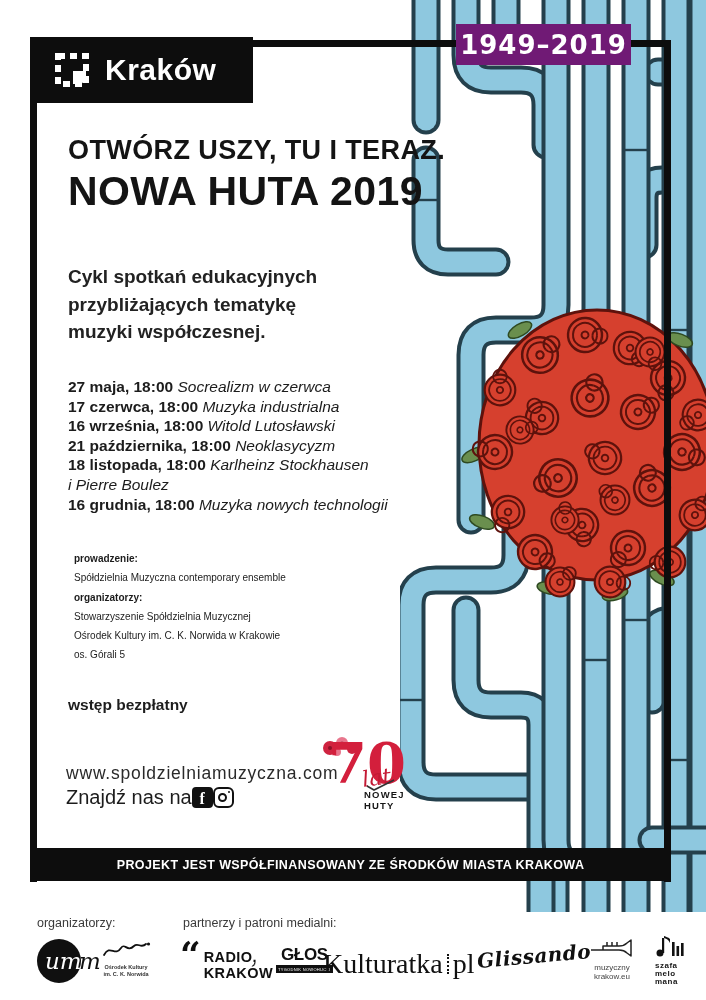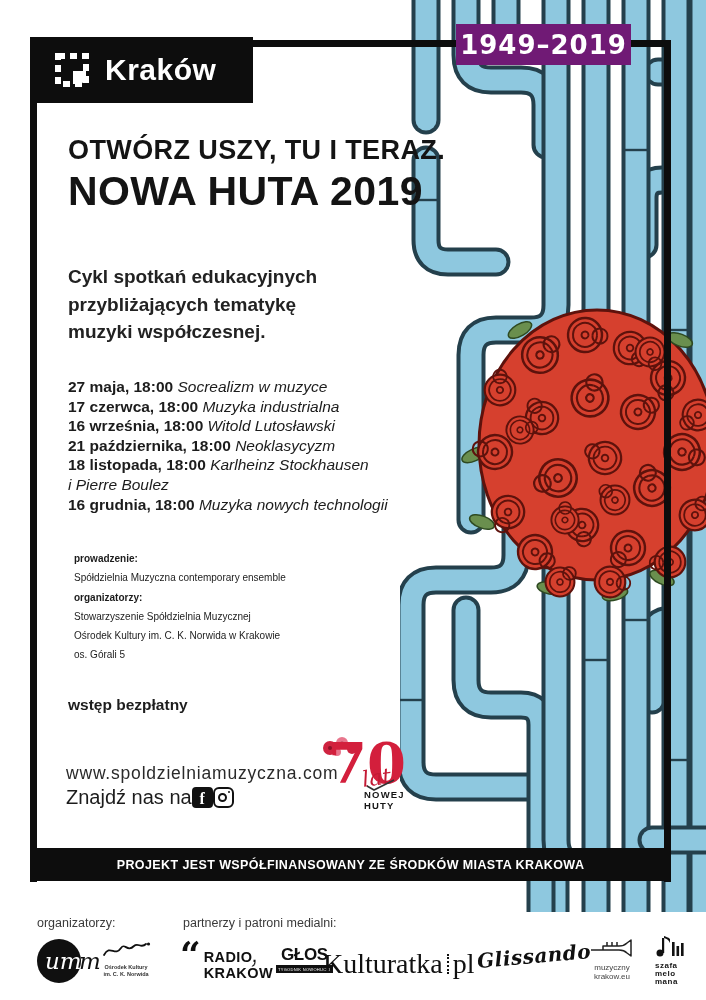--- a/index.html
+++ b/index.html
@@ -193,21 +193,21 @@
     <div class="t2">NOWA HUTA 2019</div>
   </div>
 
   <div class="subtitle">
     <div>Cykl spotkań edukacyjnych</div>
     <div>przybliżających tematykę</div>
     <div>muzyki współczesnej.</div>
   </div>
 
   <div class="events">
-    <div><b>27 maja, 18:00</b> <i>Socrealizm w muzyce</i></div>
+    <div><b>27 maja, 18:00</b> <i>Socrealizm w czerwca</i></div>
     <div><b>17 czerwca, 18:00</b> <i>Muzyka industrialna</i></div>
     <div><b>16 września, 18:00</b> <i>Witold Lutosławski</i></div>
     <div><b>21 października, 18:00</b> <i>Neoklasycyzm</i></div>
     <div><b>18 listopada, 18:00</b> <i>Karlheinz Stockhausen</i></div>
     <div><i>i Pierre Boulez</i></div>
     <div><b>16 grudnia, 18:00</b> <i>Muzyka nowych technologii</i></div>
   </div>
 
   <div class="info">
     <div class="lbl">prowadzenie:</div>

